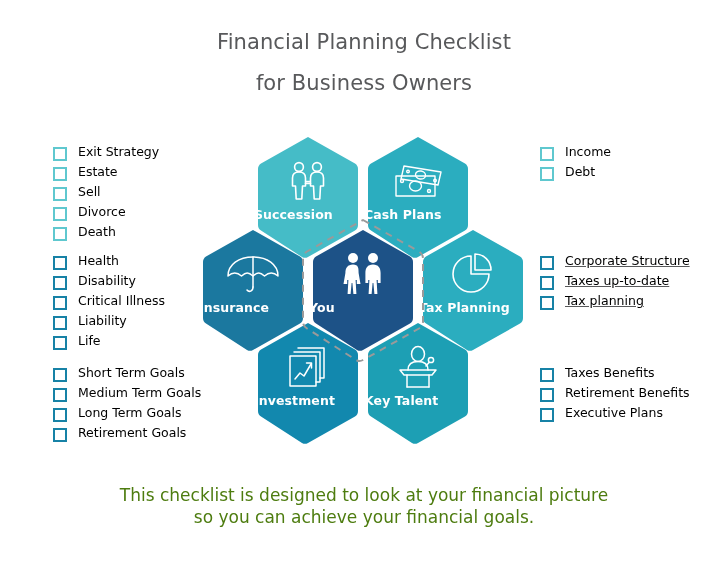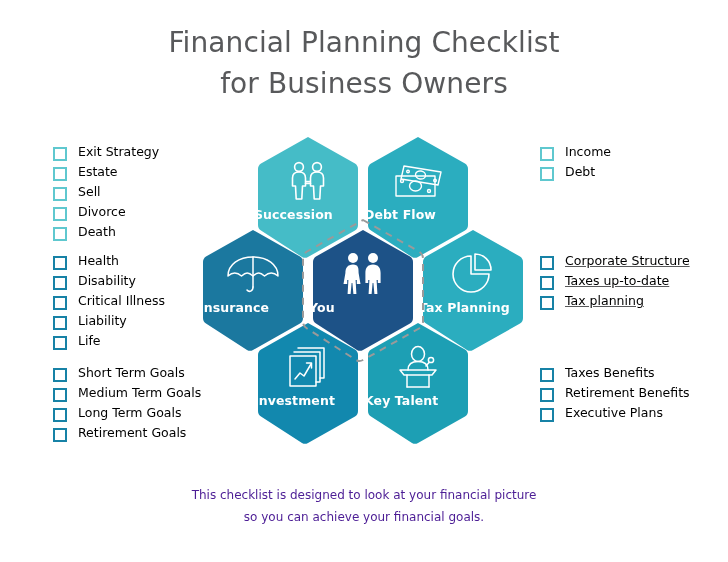--- a/index.html
+++ b/index.html
@@ -23,21 +23,21 @@
 
   
   .title-block {
     position: absolute;
     top: 22px;
     left: 0;
     width: 728px;
     text-align: center;
   }
   .title-line {
-    font-size: 28px;
+    font-size: 21px;
     line-height: 41px;
     font-weight: 400;
     color: #58595b;
     letter-spacing: 0.1px;
   }
 
   
   .col {
     position: absolute;
     width: 210px;
@@ -139,23 +139,23 @@
 
   
   .footer {
     position: absolute;
     left: 0;
     top: 484px;
     width: 728px;
     text-align: center;
   }
   .footer-line {
-    font-size: 12px;
+    font-size: 17px;
     line-height: 22px;
-    color: #4c1d95;
+    color: #4d7c0f;
   }
 </style>
 </head>
 <body>
 
 <div class="infographic">
 
   <div class="title-block">
     <div class="title-line">Financial Planning Checklist</div>
     <div class="title-line">for Business Owners</div>
@@ -303,21 +303,21 @@
           <path d="M13 4 L50 10 L47 23 L10 17 Z"></path>
           <ellipse cx="29.5" cy="13" rx="5" ry="4" transform="rotate(9 29.5 13)"></ellipse>
           <circle cx="17" cy="9.5" r="1.3"></circle>
           <circle cx="44" cy="18.5" r="1.3"></circle>
           <path d="M5 14 L44 14 L44 34 L5 34 Z"></path>
           <ellipse cx="24.5" cy="24" rx="6" ry="5"></ellipse>
           <circle cx="11" cy="19" r="1.5"></circle>
           <circle cx="38" cy="29" r="1.5"></circle>
         </svg>
       </div>
-      <div class="hex-label">Debt Flow</div>
+      <div class="hex-label">Cash Plans</div>
     </div>
 
     <div class="hex" id="hex-insurance">
       <svg width="108" height="124" viewBox="0 0 108 124">
         <path d="M54 2 L101 28.5 Q104 30.5 104 34 L104 90 Q104 93.5 101 95.5 L54 122 Q51 123.7 48 122 L7 95.5 Q4 93.5 4 90 L4 34 Q4 30.5 7 28.5 Z" fill="#1b789f"></path>
       </svg>
       <div class="hex-icon">
         <svg width="56" height="42" viewBox="0 0 56 42" fill="none" stroke="#ffffff" stroke-width="1.5" stroke-linecap="round" stroke-linejoin="round">
           <path d="M3 22 C3 10.5 14 3 28 3 C42 3 53 10.5 53 22 C48.5 18 44 18 39.5 22 C35 18 32.5 18 28 22 C23.5 18 21 18 16.5 22 C12 18 7.5 18 3 22 Z"></path>
           <path d="M28 3 L28 33"></path>

